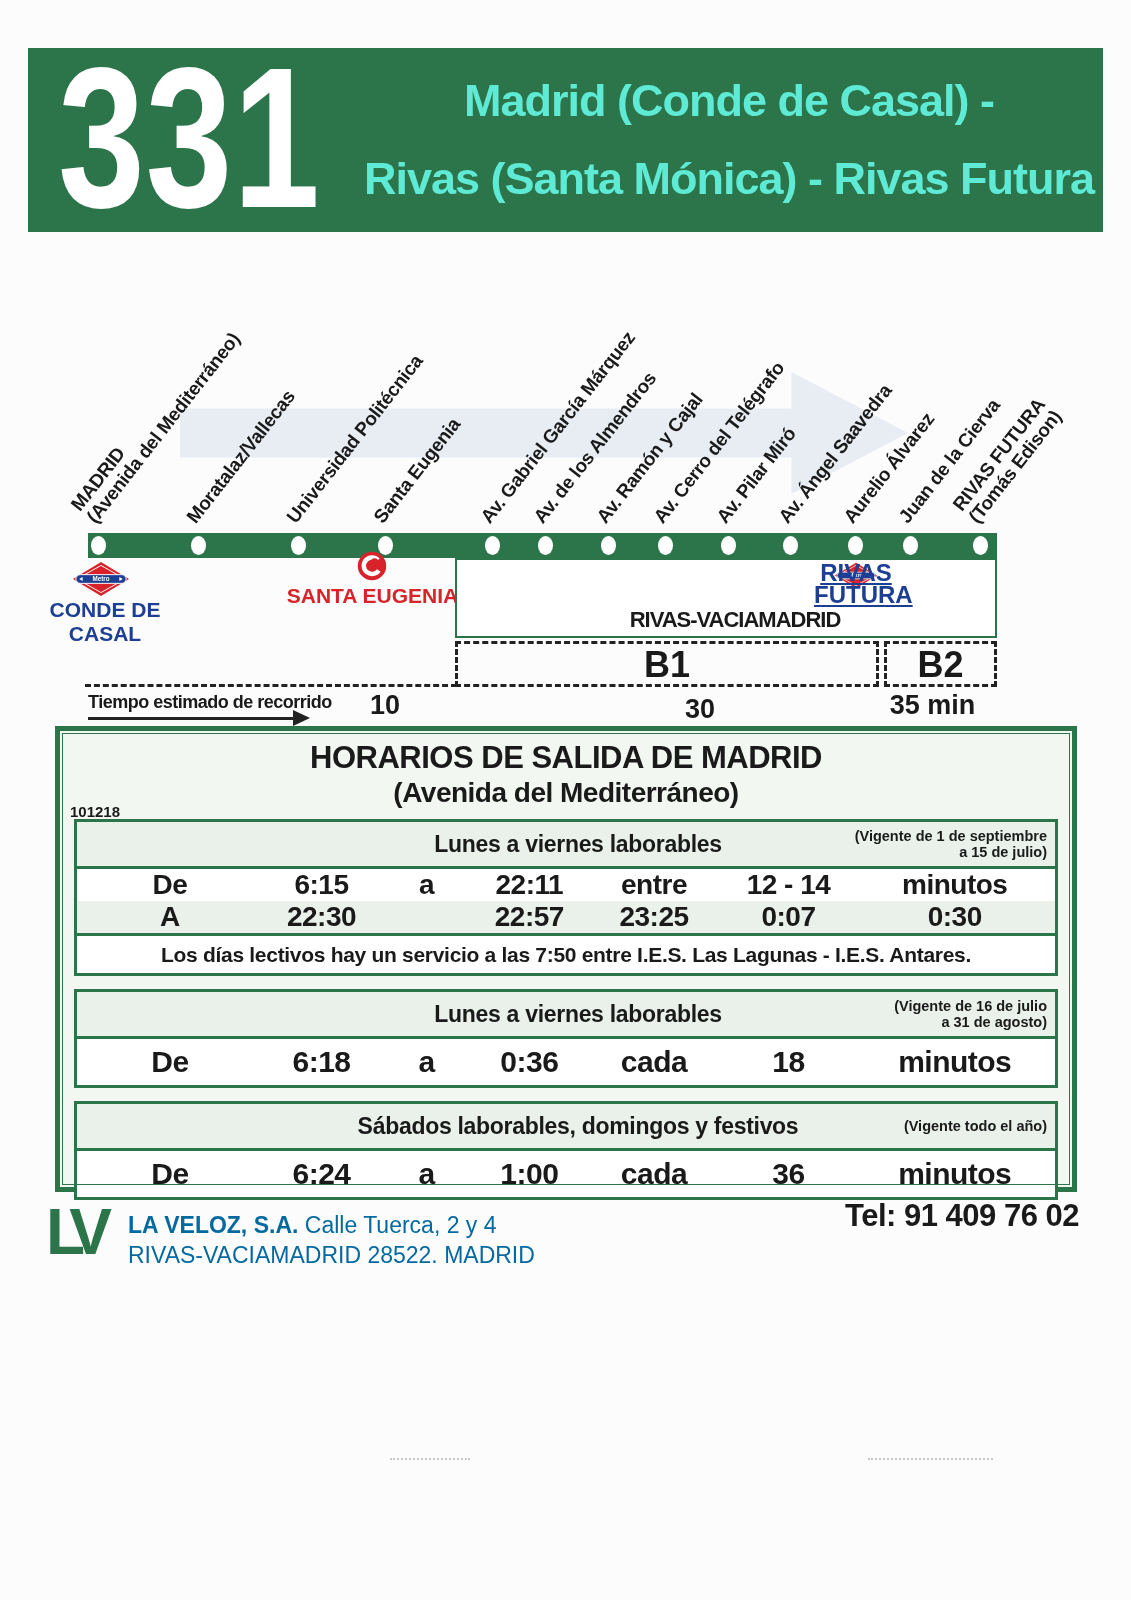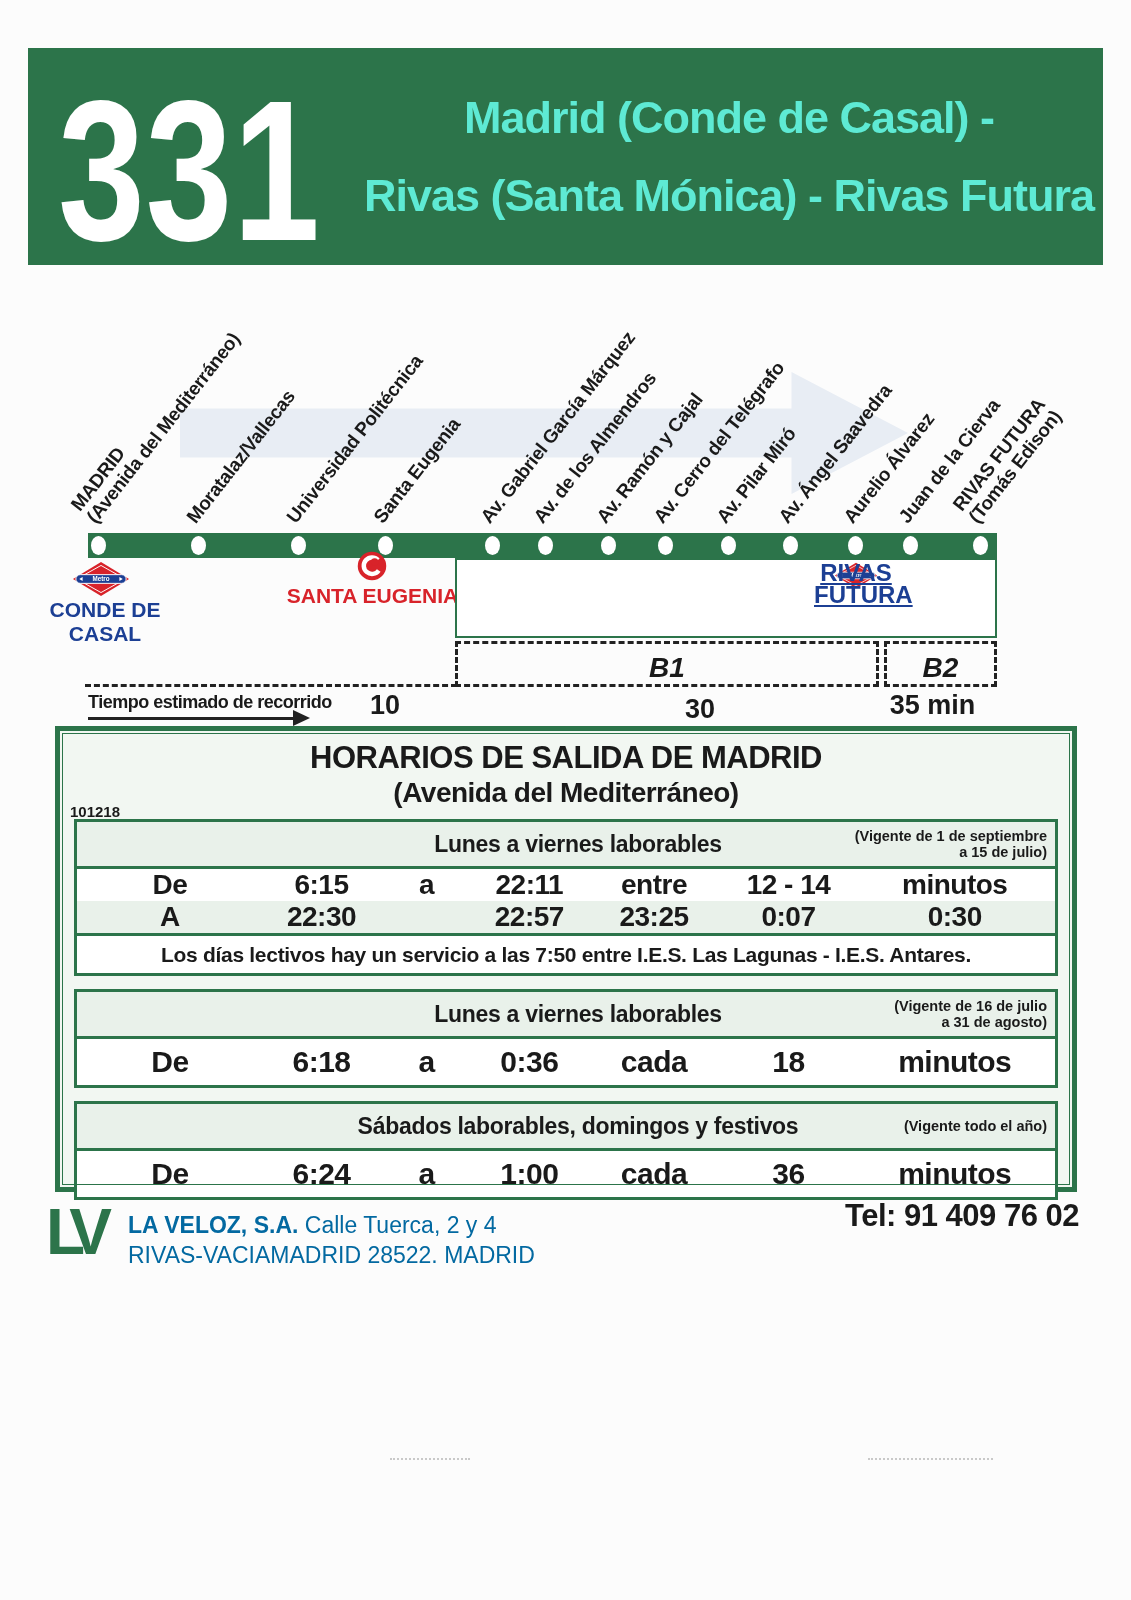--- a/index.html
+++ b/index.html
@@ -1,42 +1,42 @@
 <!DOCTYPE html>
 <html style="--green: #2c744a; --lightgreen: #e9f1ea; --navy: #1c3f94; --red: #d8232a; --watermark: #e8edf4;"><head>
 <meta charset="utf-8">
 <style>
   html,body{margin:0;padding:0;background:#ffffff;}
   #page{position:relative;width:1131px;height:1600px;background:#fcfcfc;
         font-family:"Liberation Sans",sans-serif;color:#1a1a1a;overflow:hidden;}
   .abs{position:absolute;}
 
   
-  #banner{left:28px;top:48px;width:1075px;height:217px;background:var(--green);}
+  #banner{left:28px;top:48px;width:1075px;height:184px;background:var(--green);}
   #line-number{left:30px;bottom:2px;color:#fff;font-weight:bold;font-size:200px;line-height:.92;
                letter-spacing:1px;transform:scaleX(.78);transform-origin:left bottom;}
   #dest{left:320px;top:0;width:762px;height:100%;display:flex;flex-direction:column;
         justify-content:center;align-items:center;gap:26px;color:#5eead4;font-weight:bold;
         font-size:45px;letter-spacing:-1px;white-space:nowrap;}
 
   
   #watermark-arrow{left:180px;top:372px;width:728px;height:122px;background:var(--watermark);
         clip-path:polygon(0 30%,84% 30%,84% 0,100% 50%,84% 100%,84% 70%,0 70%);}
   #route-bar{left:88px;top:533px;width:909px;height:25px;background:var(--green);}
   .dot{position:absolute;top:3px;width:15px;height:19px;background:#fff;border-radius:50%;}
   .stop-anchor{position:absolute;width:0;height:0;}
   .stop-label{position:absolute;left:0;bottom:0;transform-origin:0 100%;transform:rotate(-52deg);
         white-space:nowrap;font-weight:bold;font-size:19px;line-height:20px;letter-spacing:-.3px;}
   .station-text{font-weight:bold;font-size:21px;line-height:24px;text-align:center;}
   #rivas-box{left:455px;top:558px;width:542px;height:80px;border:2px solid var(--green);
         background:#fff;box-sizing:border-box;}
   #rivas-vaciamadrid{left:590px;top:607px;width:290px;text-align:center;font-weight:bold;
         font-size:22px;letter-spacing:-1px;}
-  .zone-box{border:3px dashed #222;box-sizing:border-box;display:flex;align-items:flex-end;
-        justify-content:center;font-weight:bold;font-size:28px;background:transparent;font-style:italic;}
+  .zone-box{border:3px dashed #222;box-sizing:border-box;display:flex;align-items:flex-start;
+        justify-content:center;font-weight:bold;font-size:36px;background:transparent;}
   #dash-left{left:85px;top:684px;width:372px;height:0;border-top:3px dashed #222;}
   #tiempo-label{left:88px;top:692px;font-weight:bold;font-size:18px;letter-spacing:-.5px;}
   #tiempo-arrow-line{left:88px;top:717px;width:205px;height:3px;background:#222;}
   #tiempo-arrow-head{left:293px;top:710px;width:0;height:0;border-left:17px solid #222;
         border-top:8px solid transparent;border-bottom:8px solid transparent;}
   .travel-time{font-weight:bold;font-size:27px;text-align:center;}
 
   
   #timetable{left:55px;top:726px;width:1022px;height:466px;border:5px solid var(--green);
         background:#f2f7f2;box-sizing:border-box;}
@@ -184,20 +184,21 @@
   </div>
 
   <svg class="abs" style="left:357px;top:551px;width:30px;height:30px;" viewBox="0 0 40 40">
     <circle cx="20" cy="20" r="19" fill="#d8232a"></circle>
     <path d="M 28 12 A 11 11 0 1 0 29 26" stroke="#ffffff" stroke-width="6" fill="none"></path>
     <circle cx="23.5" cy="14.5" r="5" fill="#d8232a"></circle>
   </svg>
   <div class="abs station-text" style="left:285px;top:584px;width:175px;color:var(--red);">SANTA EUGENIA</div>
 
   <div class="abs" id="rivas-box"></div>
+  <div class="abs" id="rivas-vaciamadrid">RIVAS-VACIAMADRID</div>
 
   <svg class="abs" style="left:834px;top:562px;width:44px;height:27px;" viewBox="0 0 120 74">
     <polygon points="60,2 118,37 60,72 2,37" fill="#d8232a"></polygon>
     <polygon points="60,9 110,37 60,65 10,37" fill="none" stroke="#ffffff" stroke-width="2"></polygon>
     <rect x="8" y="28" width="104" height="18" rx="9" fill="#1c3f94" stroke="#ffffff" stroke-width="2"></rect>
     <polygon points="15,37 22,33 22,41" fill="#ffffff"></polygon>
     <polygon points="105,37 98,33 98,41" fill="#ffffff"></polygon>
     <text x="60" y="42" font-size="13" font-weight="bold" fill="#ffffff" text-anchor="middle">Metro</text>
   </svg>
   <div class="abs station-text" style="left:814px;top:562px;width:84px;color:var(--navy);font-size:24px;line-height:22px;text-decoration:underline;">

